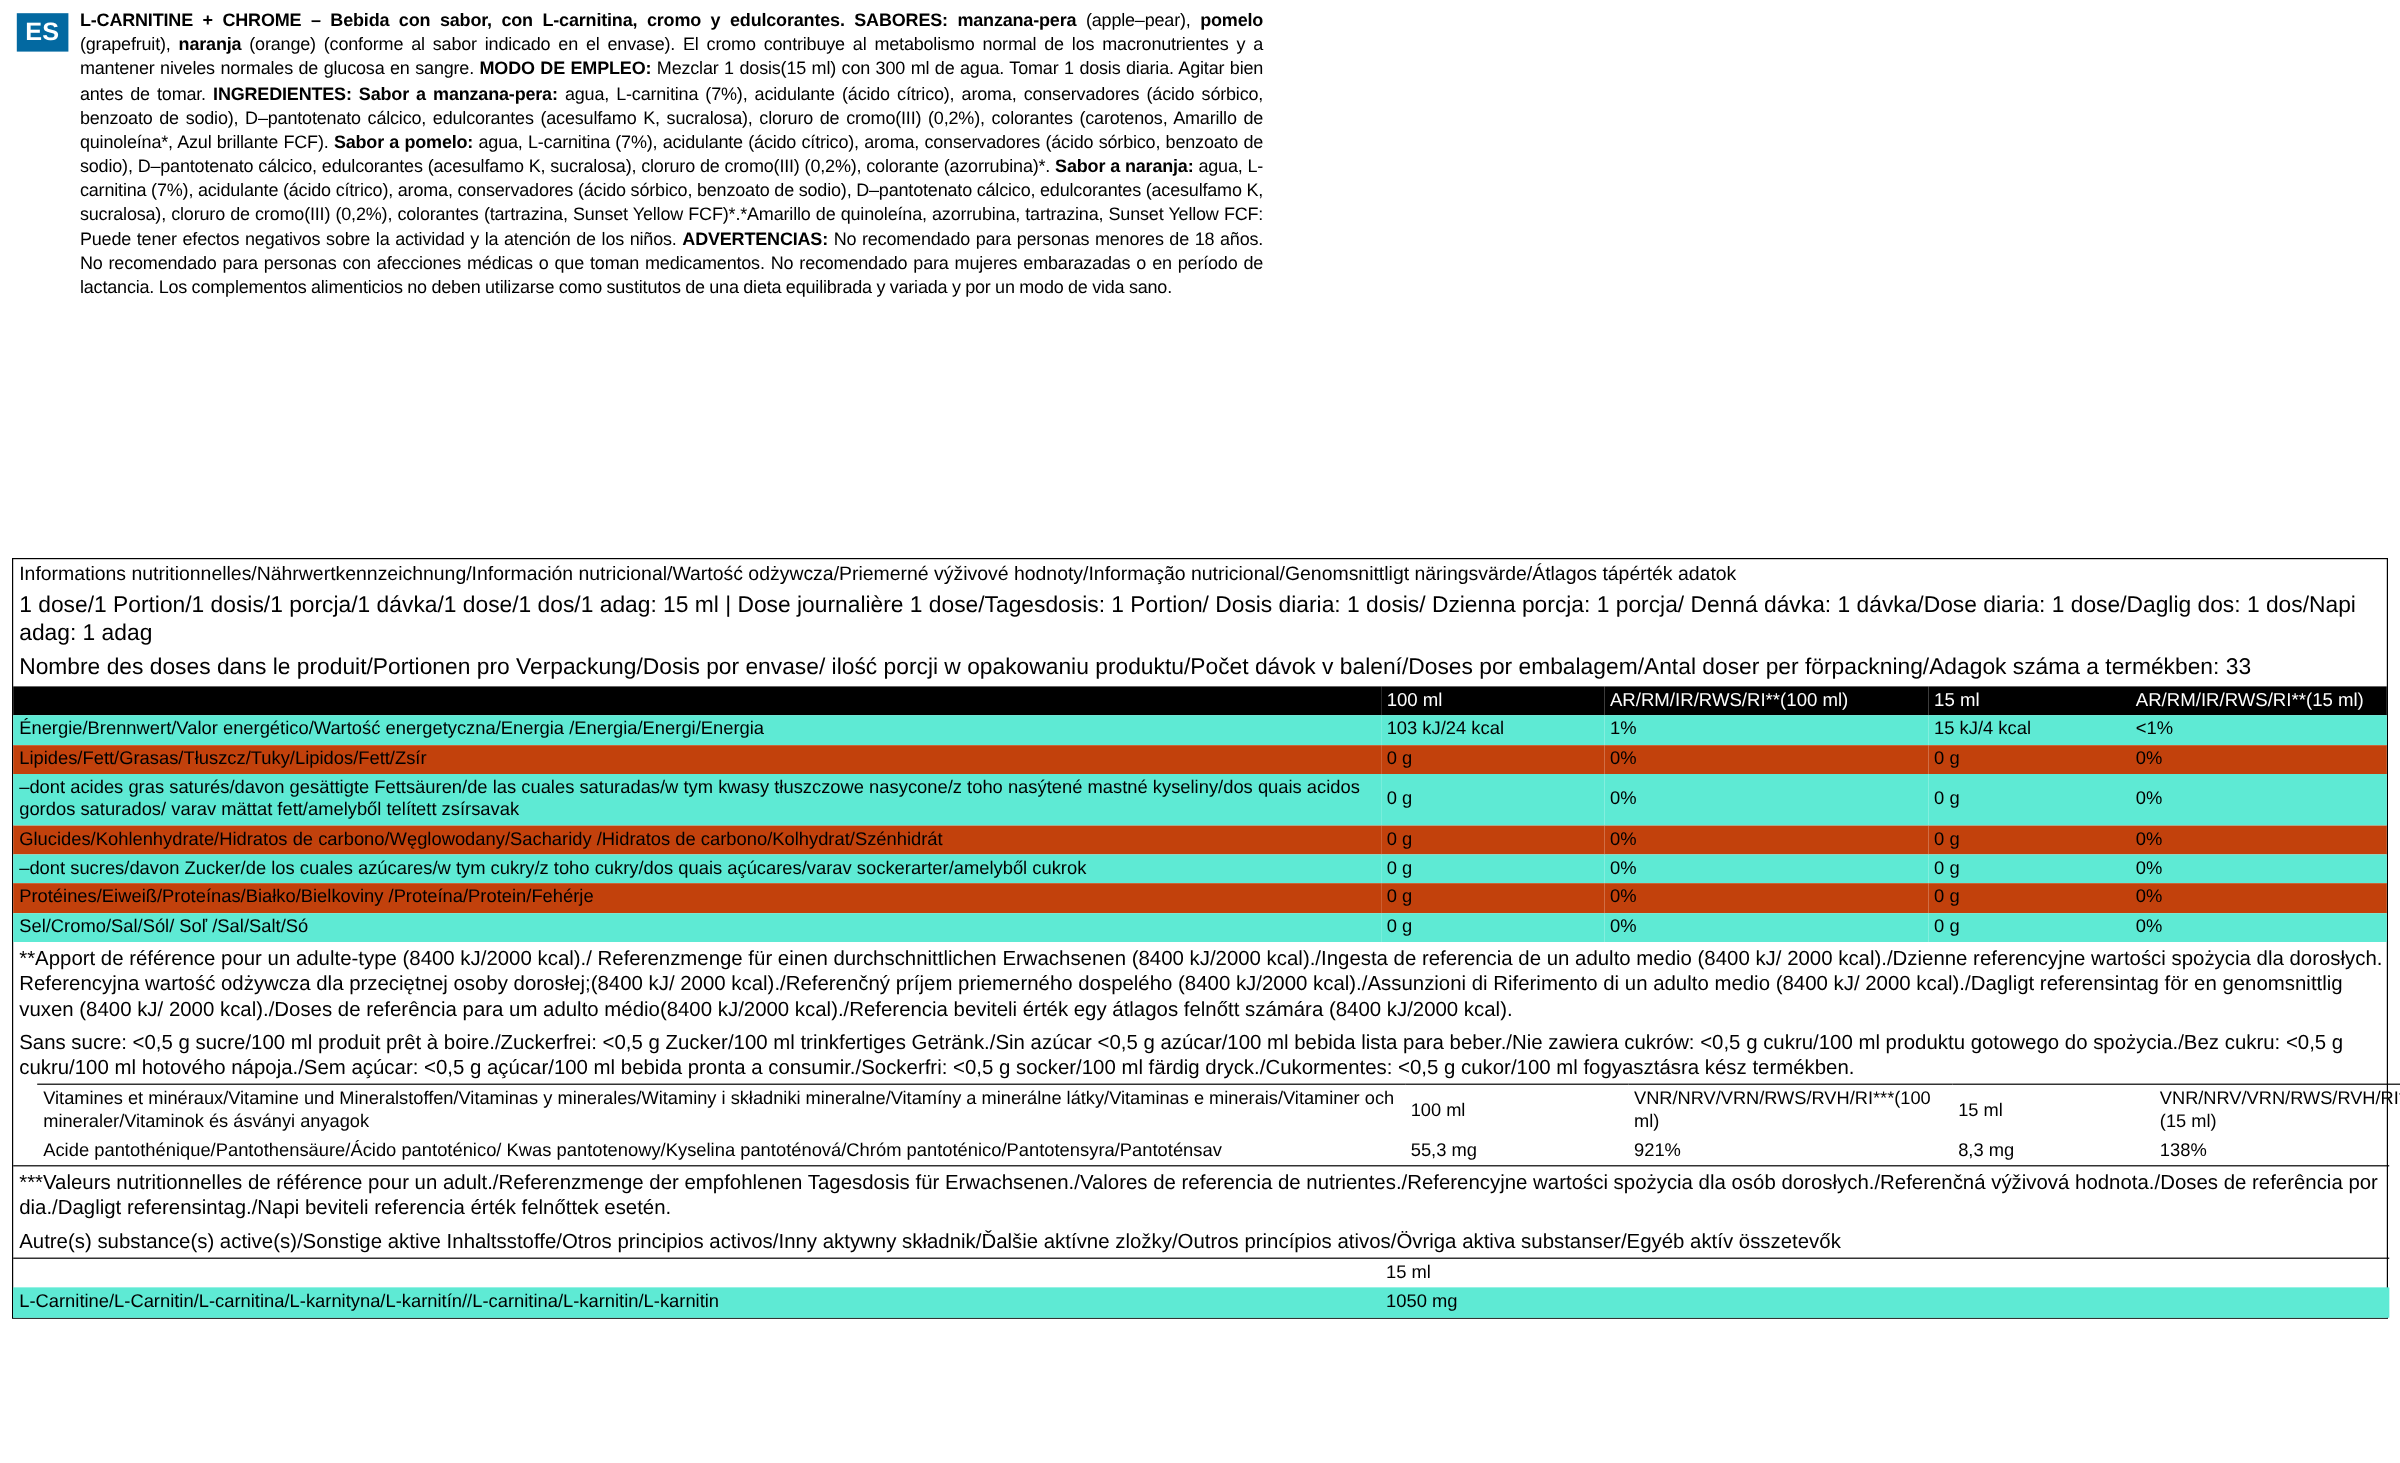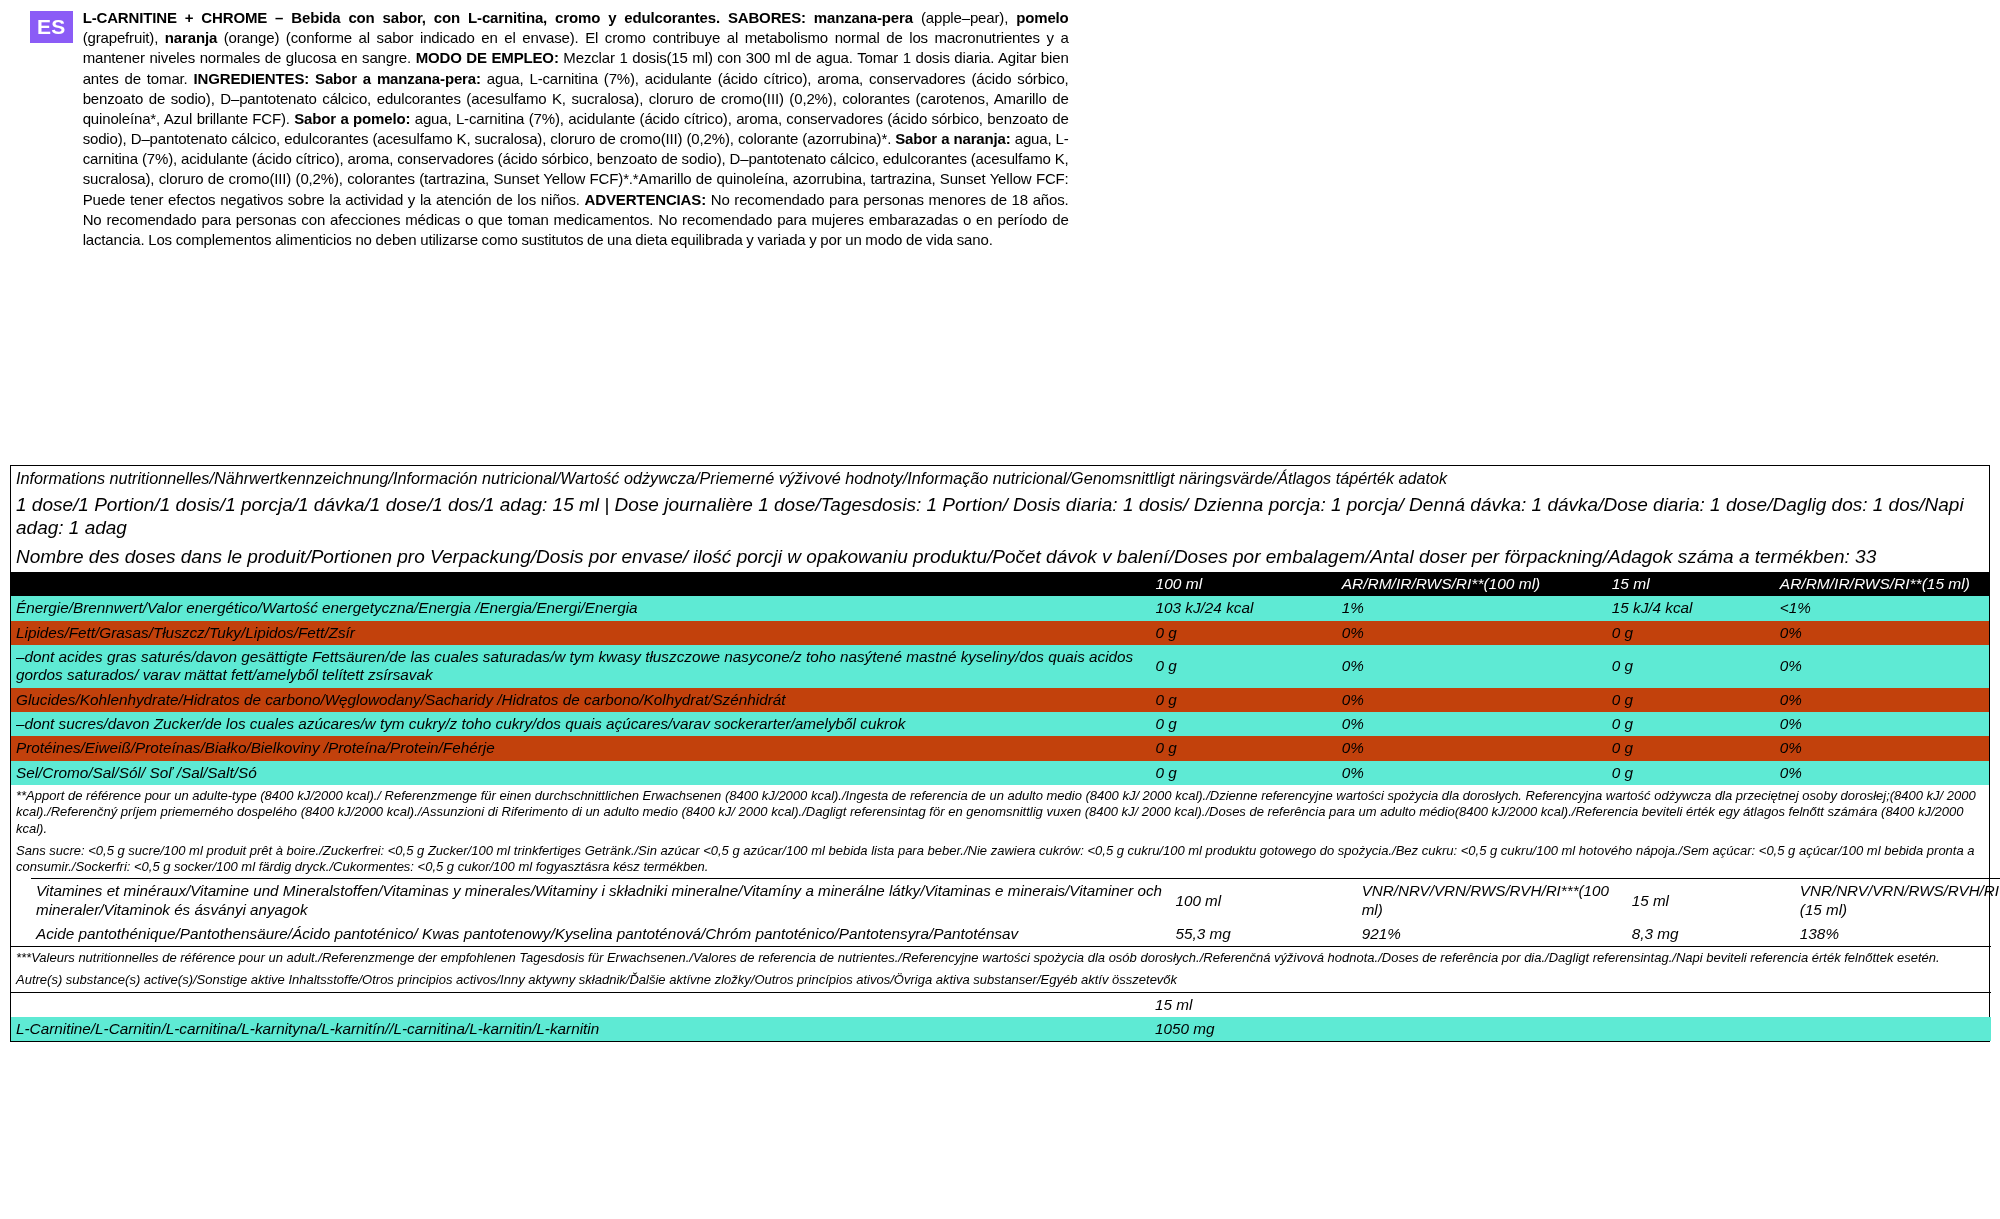--- a/index.html
+++ b/index.html
@@ -24,29 +24,28 @@
 
   
   .desc-block {
     display: flex;
     align-items: flex-start;
     gap: 10px;
     padding: 2px 0 0 4px;
   }
   .lang-badge {
     flex: 0 0 auto;
-    background: #8b5cf6;
+    background: #0369a1;
     color: #fff;
     font-weight: bold;
     font-size: 21px;
     line-height: 1;
     padding: 5px 7px 6px 7px;
     margin-top: 3px;
     letter-spacing: .3px;
-    margin-left: 16px;
   }
   .desc-text {
     flex: 1 1 auto;
     max-width: 986px;
     font-size: 15px;
     line-height: 1.345;
     text-align: justify;
     letter-spacing: -0.15px;
     word-spacing: -0.3px;
   }
@@ -60,21 +59,20 @@
     width: 1980px;
     border: 1.5px solid #000;
     box-sizing: border-box;
   }
   table.nt {
     border-collapse: collapse;
     width: 100%;
     table-layout: fixed;
     font-size: 15.3px;
     line-height: 1.2;
-    font-style: italic;
   }
   table.nt td, table.nt th {
     padding: 3px 5px;
     vertical-align: middle;
     text-align: left;
     font-weight: normal;
     border: 0;
   }
   .vline { border-left: 1.2px solid #000; }
   .center { text-align: center; }
@@ -93,21 +91,21 @@
     padding: 4px 5px 2px 5px;
   }
   .sub-row td {
     font-size: 19px;
     padding: 1px 5px;
   }
   .shade { background: #5eead4; }
   .white { background: #c2410c; }
   .rowline td { border-top: 1px solid #000; }
   .note {
-    font-size: 13px;
+    font-size: 17px;
     line-height: 1.25;
     padding: 3px 5px;
     text-align: justify;
   }
   .thickline td { border-top: 1.5px solid #000; }
   .vitam-hdr td {
     font-size: 15.2px;
     line-height: 1.2;
   }
 

